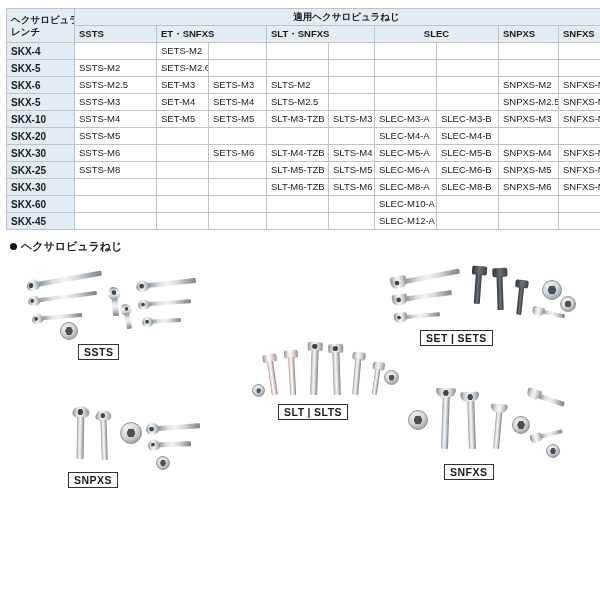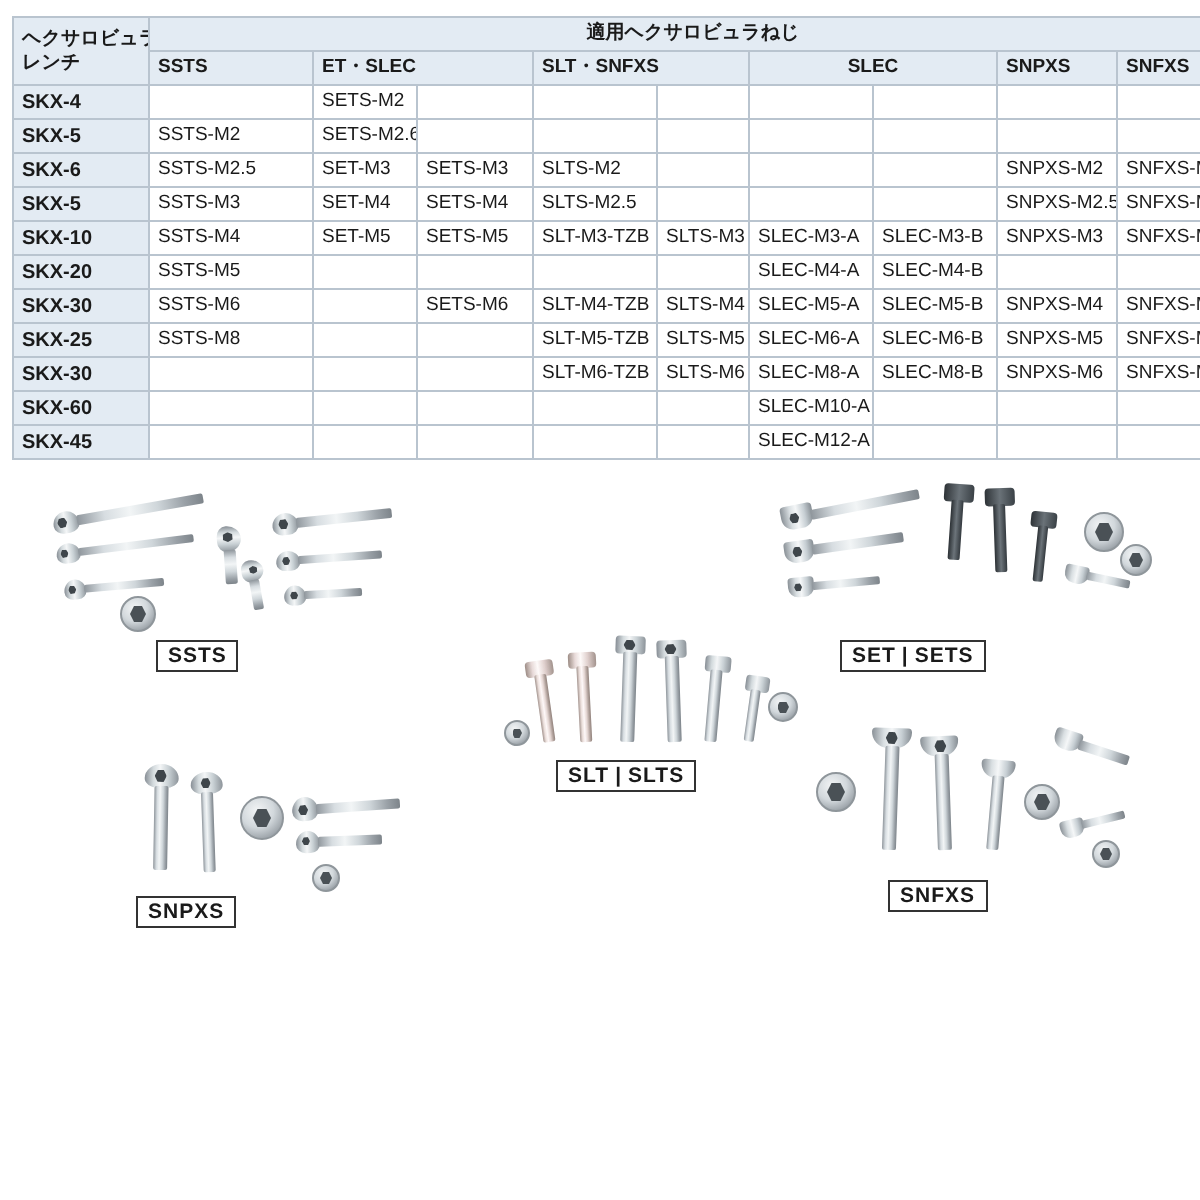--- a/index.html
+++ b/index.html
@@ -173,21 +173,21 @@
       <tbody>
           <tr>
         <td class="corner" rowspan="2">
           <span>ヘクサロビュラ</span><br>
           <span>レンチ</span>
         </td>
         <td class="hdr-blue center" colspan="9">適用ヘクサロビュラねじ</td>
       </tr>
       <tr>
         <td class="hdr-blue">SSTS</td>
-        <td class="hdr-blue" colspan="2">ET・SLEC</td>
+        <td class="hdr-blue" colspan="2">ET・SNFXS</td>
         <td class="hdr-blue" colspan="2">SLT・SNFXS</td>
         <td class="hdr-blue center" colspan="2">SLEC</td>
         <td class="hdr-blue">SNPXS</td>
         <td class="hdr-blue">SNFXS</td>
       </tr>
 
       <tr>
         <td class="col-wrench">SKX-4</td>
         <td class="cell"></td>
         <td class="cell">SETS-M2</td>
@@ -326,20 +326,24 @@
         <td class="cell"></td>
         <td class="cell">SLEC-M12-A</td>
         <td class="cell"></td>
         <td class="cell"></td>
         <td class="cell"></td>
       </tr>
     </tbody>
       </table>
   </div>
 
+  <div class="section-title">
+    <span class="bullet-dot"></span>
+    <span>ヘクサロビュラねじ</span>
+  </div>
 
   <div class="photos">
 
     <div class="photo-group" style="left:18px; top:12px; width:190px; height:80px;">
 
       <div class="screw" style="left:8px; top:6px; width:78px; height:14px; transform:rotate(-10deg);">
         <div class="head round" style="left:0; top:2px; width:13px; height:11px;"></div>
         <div class="socket" style="left:2px; top:5px; width:5px; height:5px;"></div>
         <div class="shank" style="left:12px; top:5px; width:64px; height:5px;"></div>
       </div>
@@ -424,21 +428,21 @@
       <div class="topview" style="left:160px; top:18px; width:20px; height:20px;">
         <div class="hex" style="width:9px; height:9px;"></div>
       </div>
       <div class="topview" style="left:178px; top:34px; width:16px; height:16px;">
         <div class="hex" style="width:7px; height:7px;"></div>
       </div>
       <div class="screw" style="left:150px; top:46px; width:34px; height:12px; transform:rotate(12deg);">
         <div class="head flat" style="left:0; top:1px; width:12px; height:9px; border-radius:2px 2px 5px 5px;"></div>
         <div class="shank" style="left:11px; top:3px; width:22px; height:4px;"></div>
       </div>
-      <div class="grp-label" style="left:38px; top:82px;">
+      <div class="grp-label" style="left:38px; top:68px;">
         <span>SET</span><span class="sep">|</span><span>SETS</span>
       </div>
     </div>
 
     <div class="photo-group" style="left:248px; top:86px; width:160px; height:78px;">
       <div class="screw blue-screw" style="left:14px; top:14px; width:22px; height:42px; transform:rotate(-8deg);">
         <div class="head" style="left:3px; top:0; width:14px; height:8px;"></div>
         <div class="shank" style="left:7px; top:7px; width:6px; height:34px;"></div>
       </div>
       <div class="screw blue-screw" style="left:34px; top:10px; width:22px; height:46px; transform:rotate(-3deg);">

